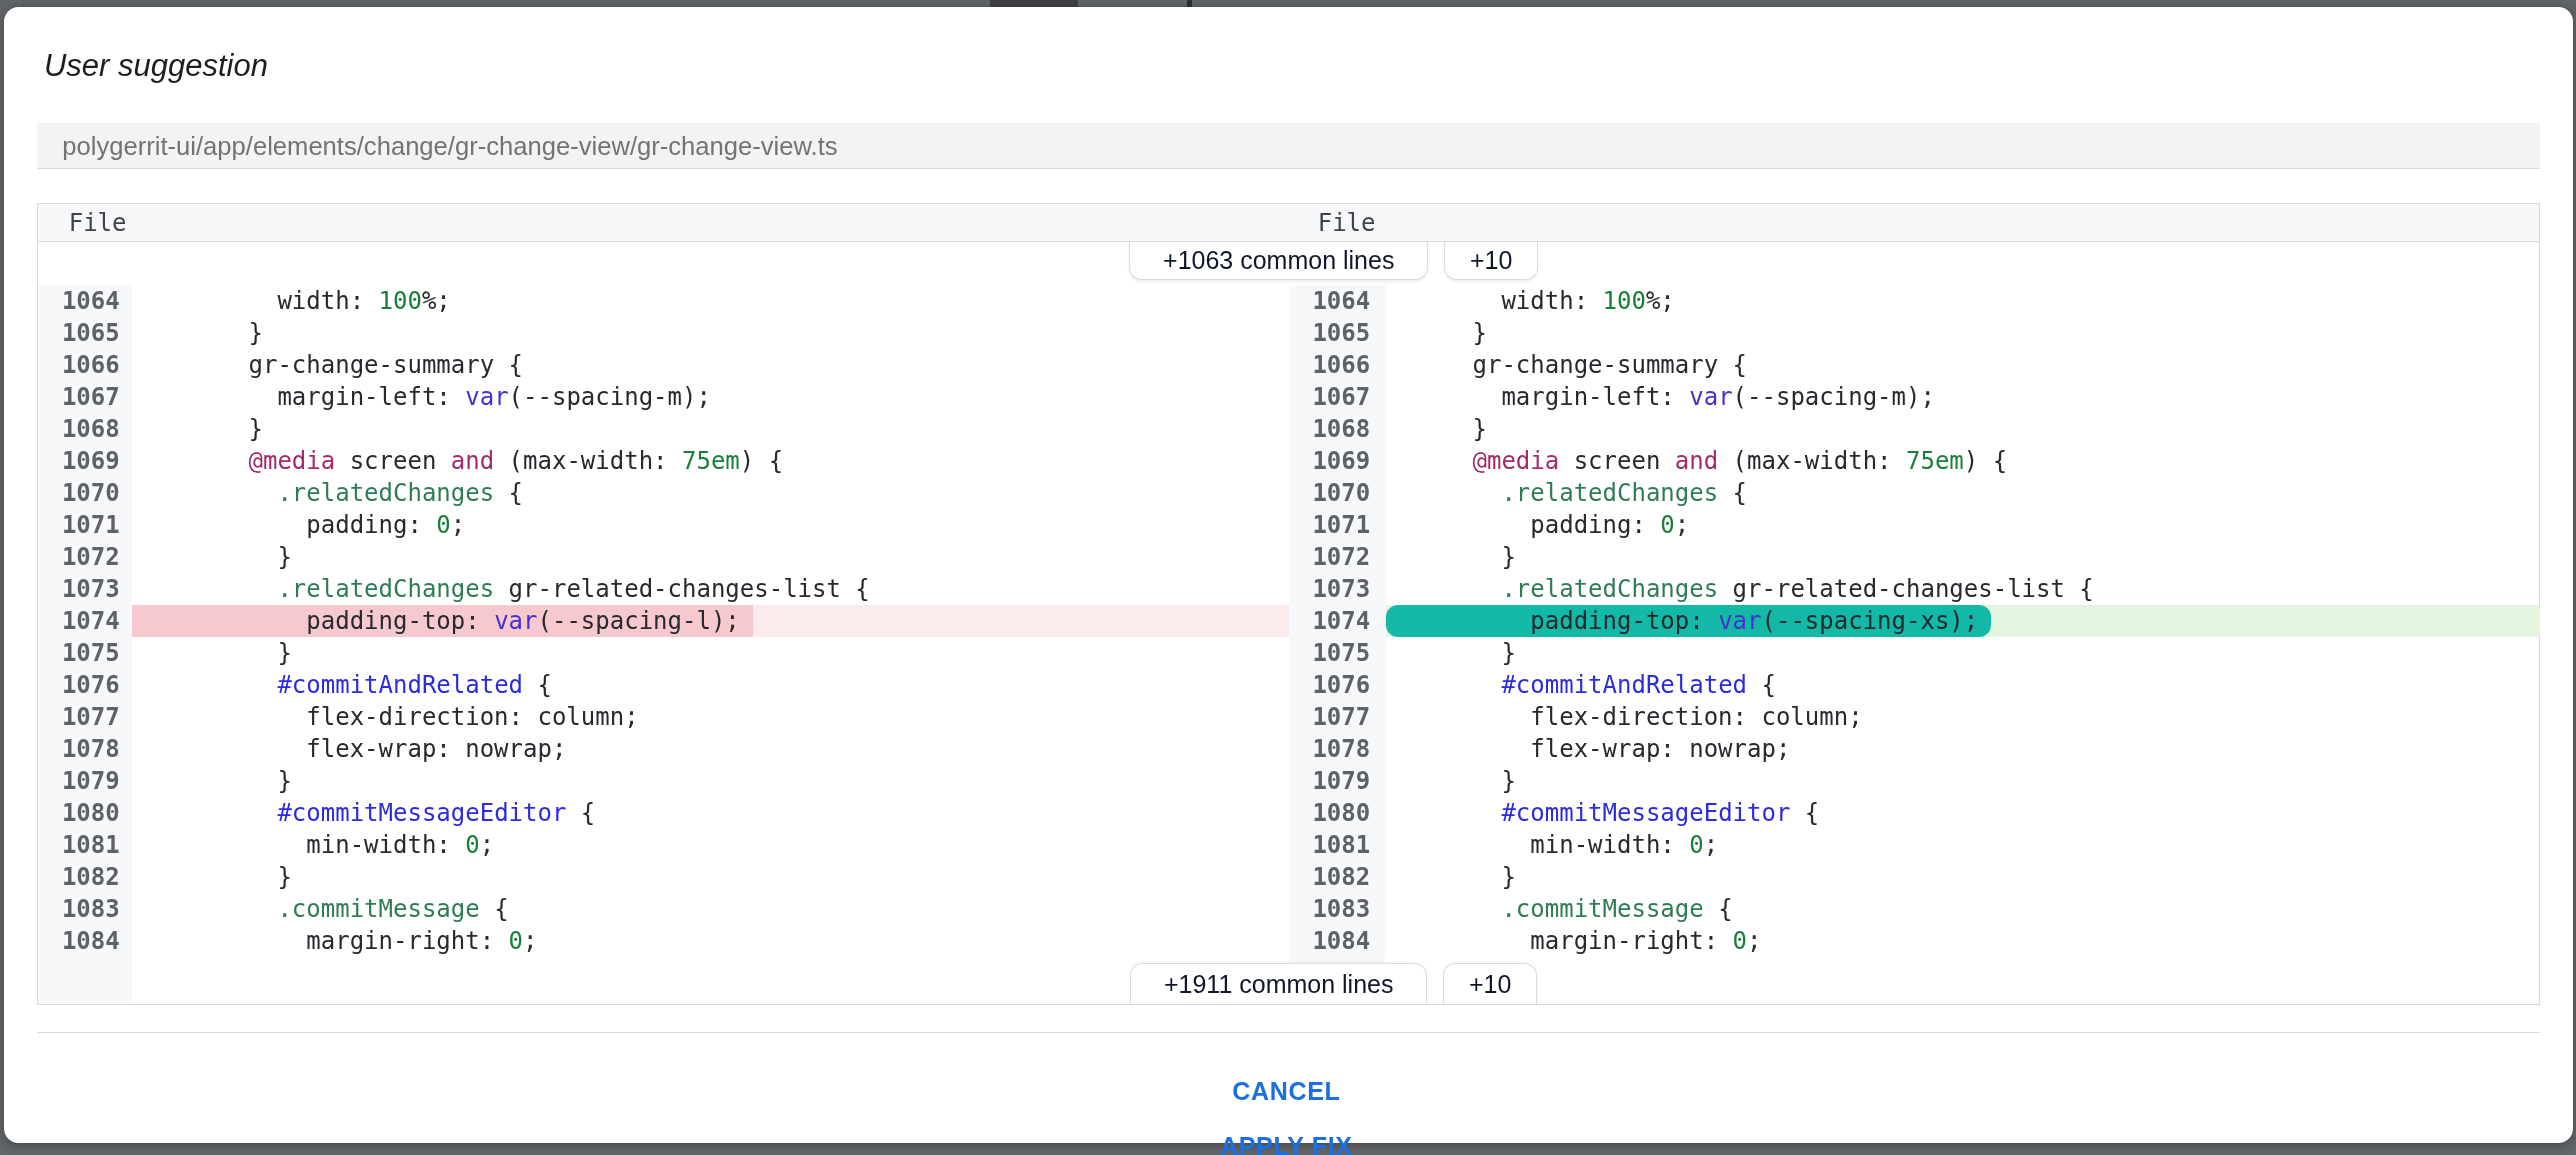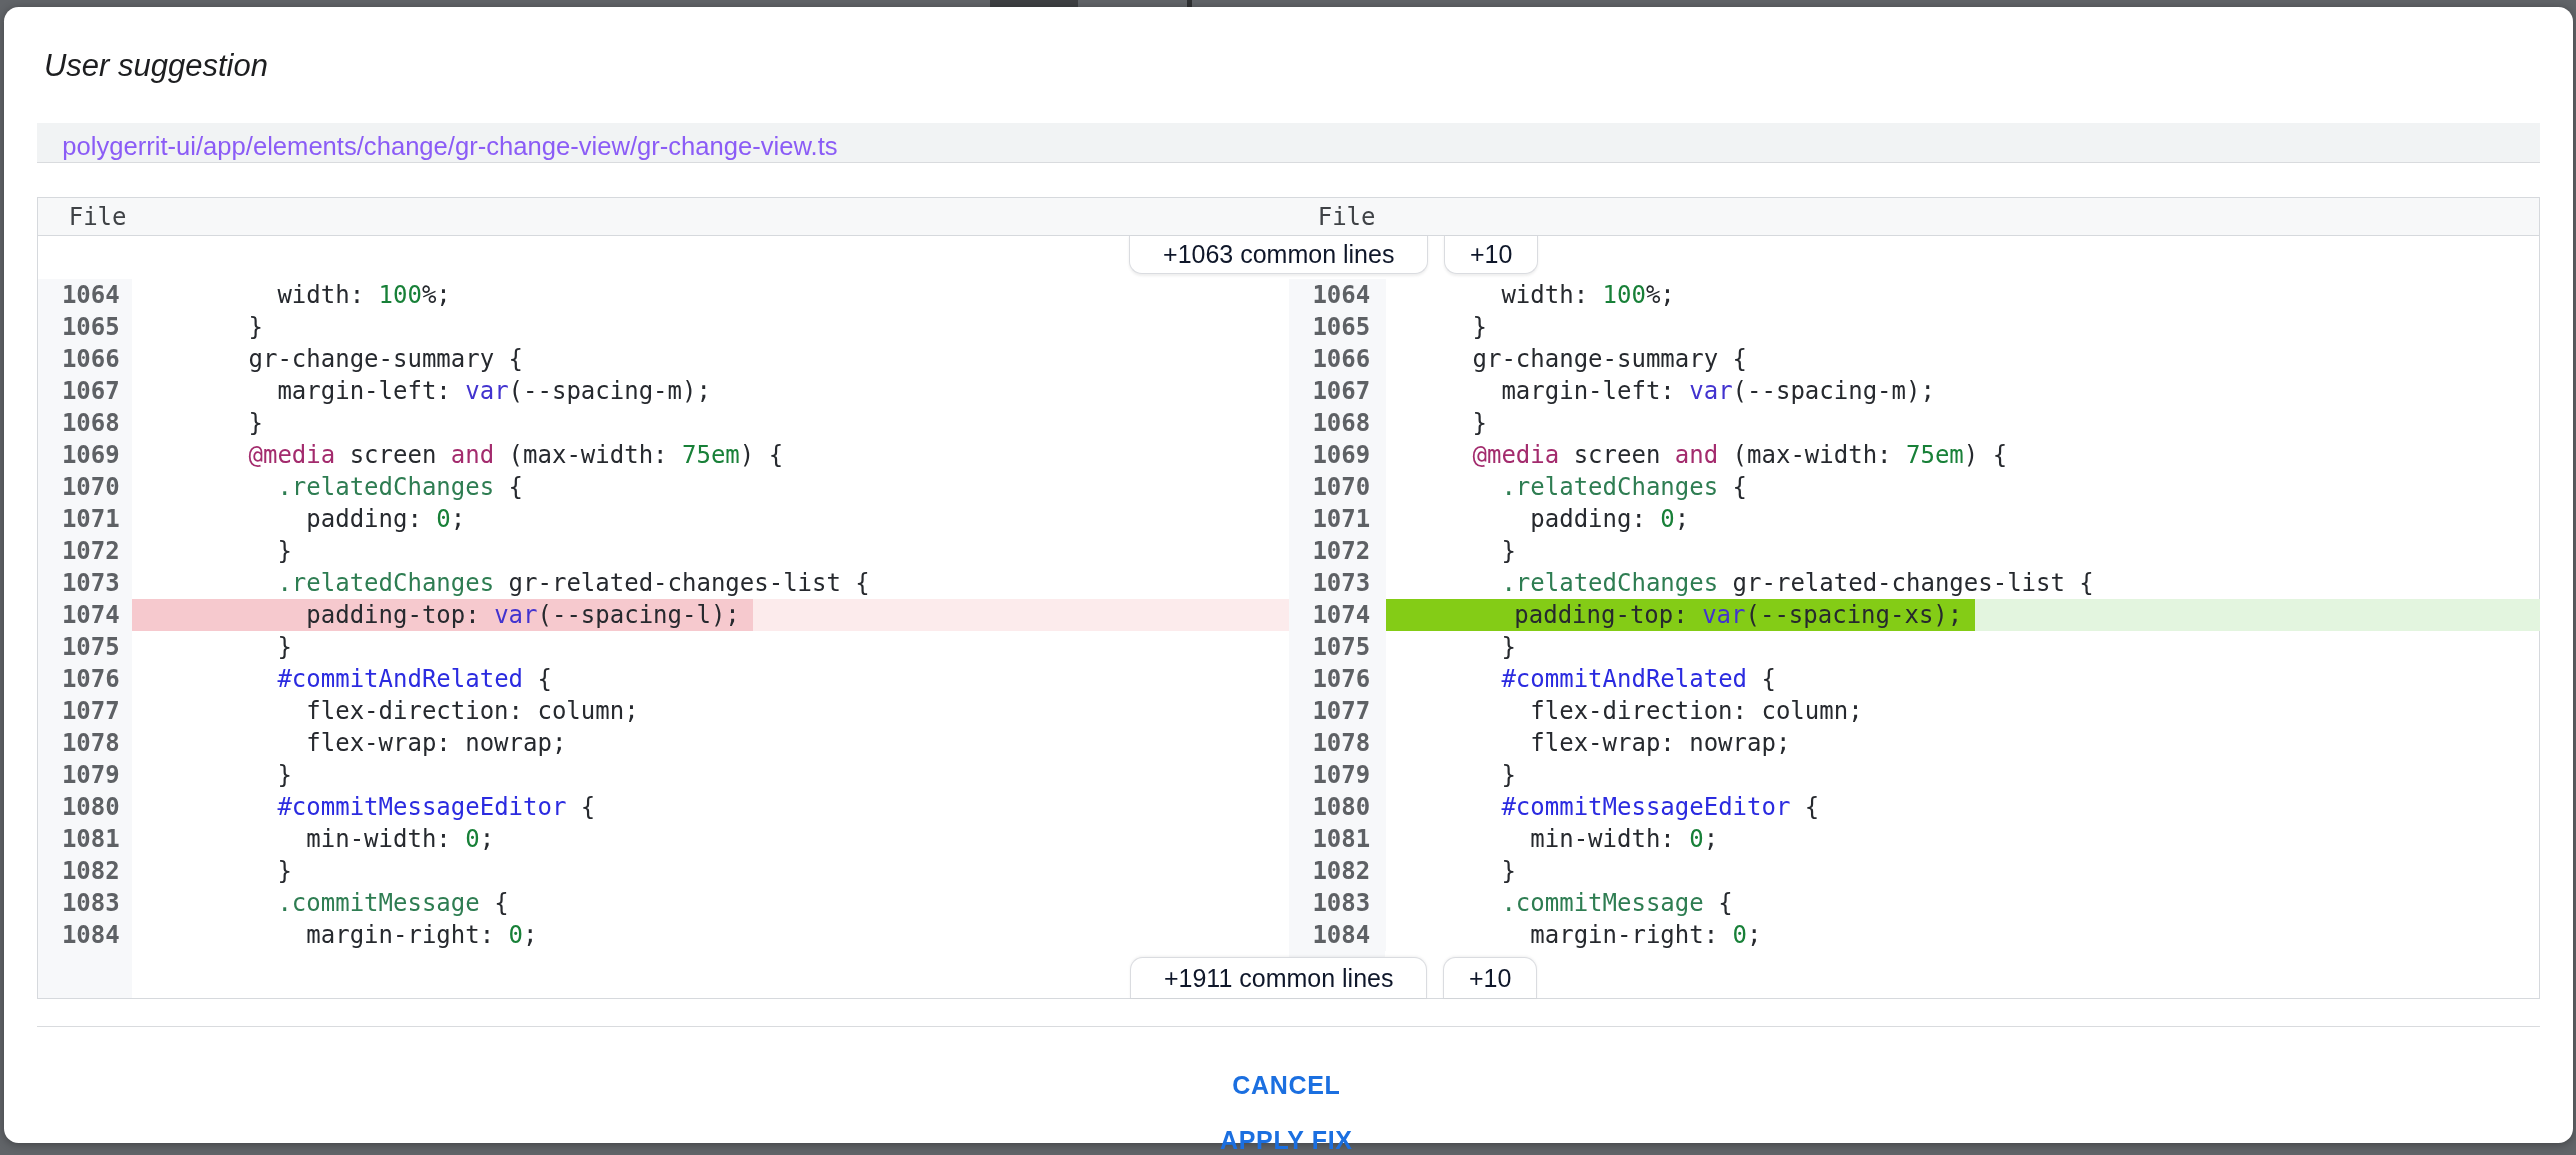--- a/index.html
+++ b/index.html
@@ -16,23 +16,23 @@
     background:#ffffff; border-radius:14.6px; padding:0 33px;
     box-shadow:0 1.8px 9px rgba(0,0,0,.3);
   }
 
   .dialog-title {
     margin:40px 0 0 7.3px; font-size:31px; line-height:37px;
     color:#1d1e20; font-weight:400;font-style:italic;
   }
 
   .file-path-bar {
-    margin-top:39px; height:40px; line-height:46px;
+    margin-top:39px; height:46px; line-height:46px;
     background:#f1f3f4; border-bottom:0.9px solid #d9dbde;
-    padding-left:25.6px; font-size:25.6px; color:#8b5cf6;
+    padding-left:25.6px; font-size:25.6px; color:#737373;
     white-space:nowrap; overflow:hidden;
   }
 
   
   .diff-table { margin-top:34px; border:0.9px solid #d6d9dd; width:2503px; }
 
   .diff-header {
     display:grid; grid-template-columns:94px 1157px 97px 1154px;
     height:38px; background:#f7f8f9; border-bottom:0.9px solid #d6d9dd;
     font-family:"DejaVu Sans Mono", monospace; font-size:24px; color:#3f4246;
@@ -66,21 +66,21 @@
   }
   .lnum.rside { padding-right:15.5px; }
   .code { white-space:pre; color:#26292e; overflow:hidden; }
   .code.lside { padding-left:59px; }
   .code.rside { padding-left:29px; }
 
   
   .code.removed { background:#fcebec; }
   .code.removed .hl { background:#f6c9ce; margin-left:-59px; padding-left:59px; padding-right:12.8px; display:inline-block;text-align:right; }
   .code.added { background:#e3f5df; }
-  .code.added .hl { background:#84cc16; margin-left:-29px; padding-left:13px; padding-right:12.8px; display:inline-block; }
+  .code.added .hl { background:#14b8a6; margin-left:-29px; padding-left:29px; padding-right:12.8px; display:inline-block;border-radius:12px; }
 
   
   .tok-kw  { color:#a32b6d; }
   .tok-cls { color:#2e7d52;text-align:right; }
   .tok-id  { color:#2b2be0; }
   .tok-fn  { color:#4233cf; }
   .tok-val { color:#188038; }
 
   .footer-divider { border:none; border-top:0.9px solid #d9dbde; margin-top:27px; }
 

